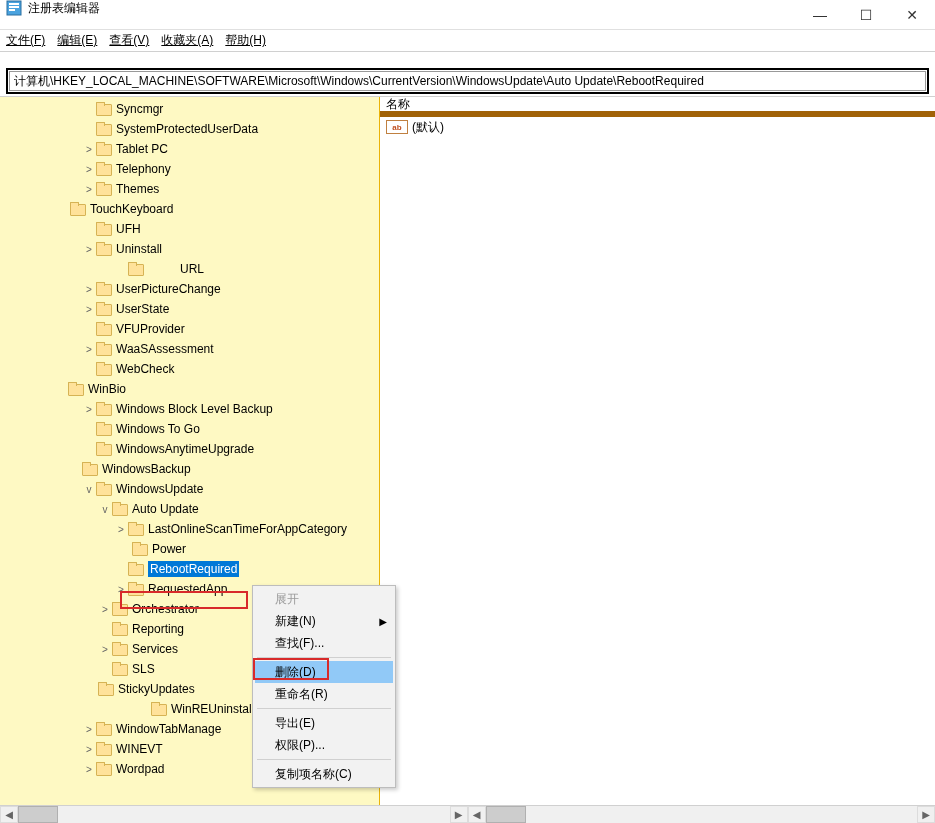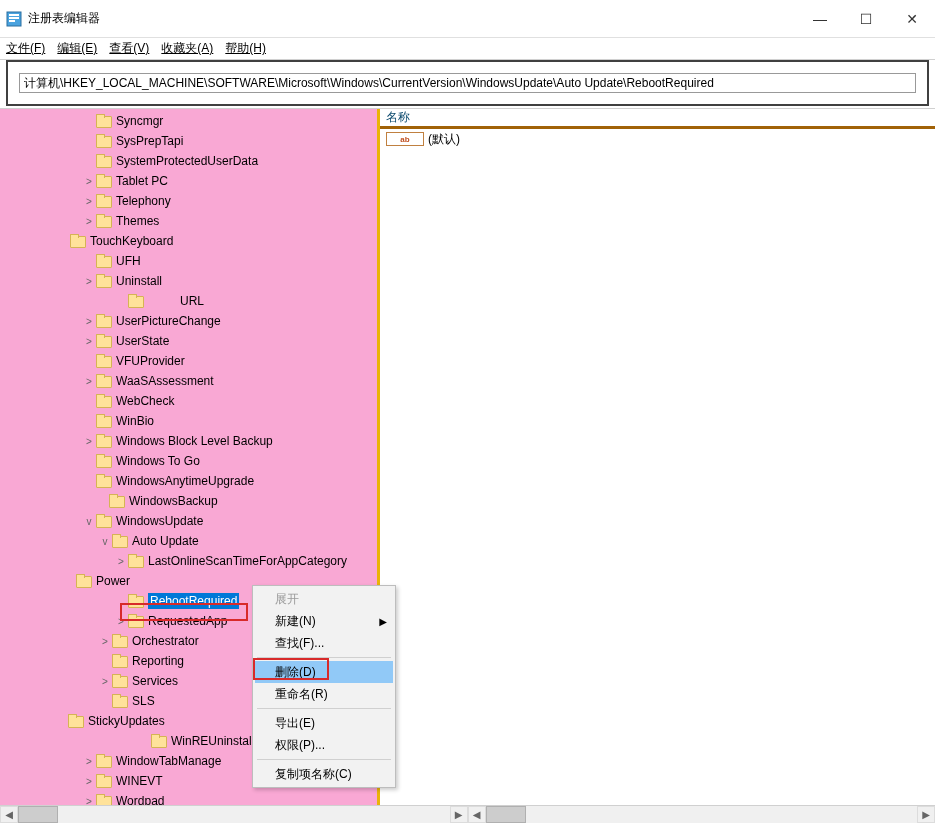--- a/index.html
+++ b/index.html
@@ -7,93 +7,92 @@
     margin: 0;
     font-family: "Microsoft YaHei", "Segoe UI", Tahoma, sans-serif;
     font-size: 12px;
     background: #fff;
     width: 935px;
     height: 823px;
     overflow: hidden;
     position: relative;
   }
   .titlebar {
-    height: 38px;
+    height: 30px;
     display: flex;
-    align-items: center;
     background: #fff;
     border-bottom: 1px solid #e0e0e0;
   }
   .titlebar .icon { width: 16px; height: 16px; margin: 0 6px; }
   .titlebar .title { flex: 1; font-size: 12px; }
   .win-controls { display: flex; }
   .win-btn { width: 46px; height: 30px; display: flex; align-items: center; justify-content: center; font-size: 14px; color: #333; }
   .menubar {
     height: 22px;
     display: flex;
     align-items: center;
     padding: 0 6px;
     gap: 12px;
     font-size: 12px;
     color: #000;
     border-bottom: 1px solid #d0d0d0;
   }
   .menubar span { text-decoration: underline; cursor: default; }
   .addressbarwrap {
-    border: 2px solid #404040;
-    margin: 0 6px 2px 6px;
-    padding: 11px;
+    border: 2px solid #000000;
+    margin: 16px 6px 2px 6px;
+    padding: 1px;
   }
   .addressbar {
     width: 100%;
     border: 1px solid #999;
     padding: 2px 4px;
     font-size: 12px;
     background: #fff;
     height: 20px;
   }
   .content {
     display: flex;
     height: calc(100% - 30px - 22px - 34px - 18px);
     border-top: 1px solid #d0d0d0;
   }
   .tree-pane {
     width: 380px;
     overflow: hidden;
-    border-right: 3px solid #eab308;
-    background: #f9a8d4;
+    border-right: 1px solid #eab308;
+    background: #fef9c3;
     position: relative;
   }
   .tree-inner {
     position: relative;
     padding-top: 2px;
   }
   .values-pane {
     flex: 1;
     background: #fff;
     overflow: auto;
   }
   .values-header {
     height: 20px;
-    border-bottom: 3px solid #a16207;
+    border-bottom: 6px solid #a16207;
     display:flex;
     align-items:center;
     padding-left:6px;
     font-size:12px;
-    color:#0c4a6e;
+    color:#000000;
   }
   .value-row {
     display:flex;
     align-items:center;
     height:20px;
     padding-left:6px;
     gap:4px;
   }
   .val-icon {
-    width:38px;height:14px;border:1px solid #c08040;background:#fff;font-size:8px;color:#c05020;display:flex;align-items:center;justify-content:center;font-weight:bold;
+    width:22px;height:14px;border:1px solid #c08040;background:#fff;font-size:8px;color:#c05020;display:flex;align-items:center;justify-content:center;font-weight:bold;
   }
   .tree-row {
     display: flex;
     align-items: center;
     height: 20px;
     white-space: nowrap;
     position: relative;
   }
   .expander {
     width: 14px;
@@ -207,25 +206,20 @@
   <div class="tree-pane">
     <div class="tree-inner" id="tree">
         <div class="tree-row" style="padding-left: 82px;">
           <span class="expander"></span>
           <span class="folder-icon"></span>
           <span class="tree-label">Syncmgr</span>
         </div>
         <div class="tree-row" style="padding-left: 82px;">
           <span class="expander"></span>
           <span class="folder-icon"></span>
-          <span class="tree-label">SysPrepTapi</span>
-        </div>
-        <div class="tree-row" style="padding-left: 82px;">
-          <span class="expander"></span>
-          <span class="folder-icon"></span>
           <span class="tree-label">SystemProtectedUserData</span>
         </div>
         <div class="tree-row" style="padding-left: 82px;">
           <span class="expander">&gt;</span>
           <span class="folder-icon"></span>
           <span class="tree-label">Tablet PC</span>
         </div>
         <div class="tree-row" style="padding-left: 82px;">
           <span class="expander">&gt;</span>
           <span class="folder-icon"></span>
@@ -274,61 +268,61 @@
         <div class="tree-row" style="padding-left: 82px;">
           <span class="expander">&gt;</span>
           <span class="folder-icon"></span>
           <span class="tree-label">WaaSAssessment</span>
         </div>
         <div class="tree-row" style="padding-left: 82px;">
           <span class="expander"></span>
           <span class="folder-icon"></span>
           <span class="tree-label">WebCheck</span>
         </div>
-        <div class="tree-row" style="padding-left: 82px;">
+        <div class="tree-row" style="padding-left: 54px;">
           <span class="expander"></span>
           <span class="folder-icon"></span>
           <span class="tree-label">WinBio</span>
         </div>
         <div class="tree-row" style="padding-left: 82px;">
           <span class="expander">&gt;</span>
           <span class="folder-icon"></span>
           <span class="tree-label">Windows Block Level Backup</span>
         </div>
         <div class="tree-row" style="padding-left: 82px;">
           <span class="expander"></span>
           <span class="folder-icon"></span>
           <span class="tree-label">Windows To Go</span>
         </div>
         <div class="tree-row" style="padding-left: 82px;">
           <span class="expander"></span>
           <span class="folder-icon"></span>
           <span class="tree-label">WindowsAnytimeUpgrade</span>
         </div>
-        <div class="tree-row" style="padding-left: 95px;">
+        <div class="tree-row" style="padding-left: 68px;">
           <span class="expander"></span>
           <span class="folder-icon"></span>
           <span class="tree-label">WindowsBackup</span>
         </div>
         <div class="tree-row" style="padding-left: 82px;">
           <span class="expander">v</span>
           <span class="folder-icon"></span>
           <span class="tree-label">WindowsUpdate</span>
         </div>
         <div class="tree-row" style="padding-left: 98px;">
           <span class="expander">v</span>
           <span class="folder-icon"></span>
           <span class="tree-label">Auto Update</span>
         </div>
         <div class="tree-row" style="padding-left: 114px;">
           <span class="expander">&gt;</span>
           <span class="folder-icon"></span>
           <span class="tree-label">LastOnlineScanTimeForAppCategory</span>
         </div>
-        <div class="tree-row" style="padding-left: 62px;">
+        <div class="tree-row" style="padding-left: 118px;">
           <span class="expander"></span>
           <span class="folder-icon"></span>
           <span class="tree-label">Power</span>
         </div>
         <div class="tree-row selected" style="padding-left: 114px;">
           <span class="expander"></span>
           <span class="folder-icon"></span>
           <span class="tree-label">RebootRequired</span>
         </div>
         <div class="tree-row" style="padding-left: 114px;">
@@ -349,21 +343,21 @@
         <div class="tree-row" style="padding-left: 98px;">
           <span class="expander">&gt;</span>
           <span class="folder-icon"></span>
           <span class="tree-label">Services</span>
         </div>
         <div class="tree-row" style="padding-left: 98px;">
           <span class="expander"></span>
           <span class="folder-icon"></span>
           <span class="tree-label">SLS</span>
         </div>
-        <div class="tree-row" style="padding-left: 54px;">
+        <div class="tree-row" style="padding-left: 84px;">
           <span class="expander"></span>
           <span class="folder-icon"></span>
           <span class="tree-label">StickyUpdates</span>
         </div>
         <div class="tree-row" style="padding-left: 98px; margin-left: 39px;">
           <span class="expander"></span>
           <span class="folder-icon"></span>
           <span class="tree-label">WinREUninstallLis</span>
         </div>
         <div class="tree-row" style="padding-left: 82px;">

